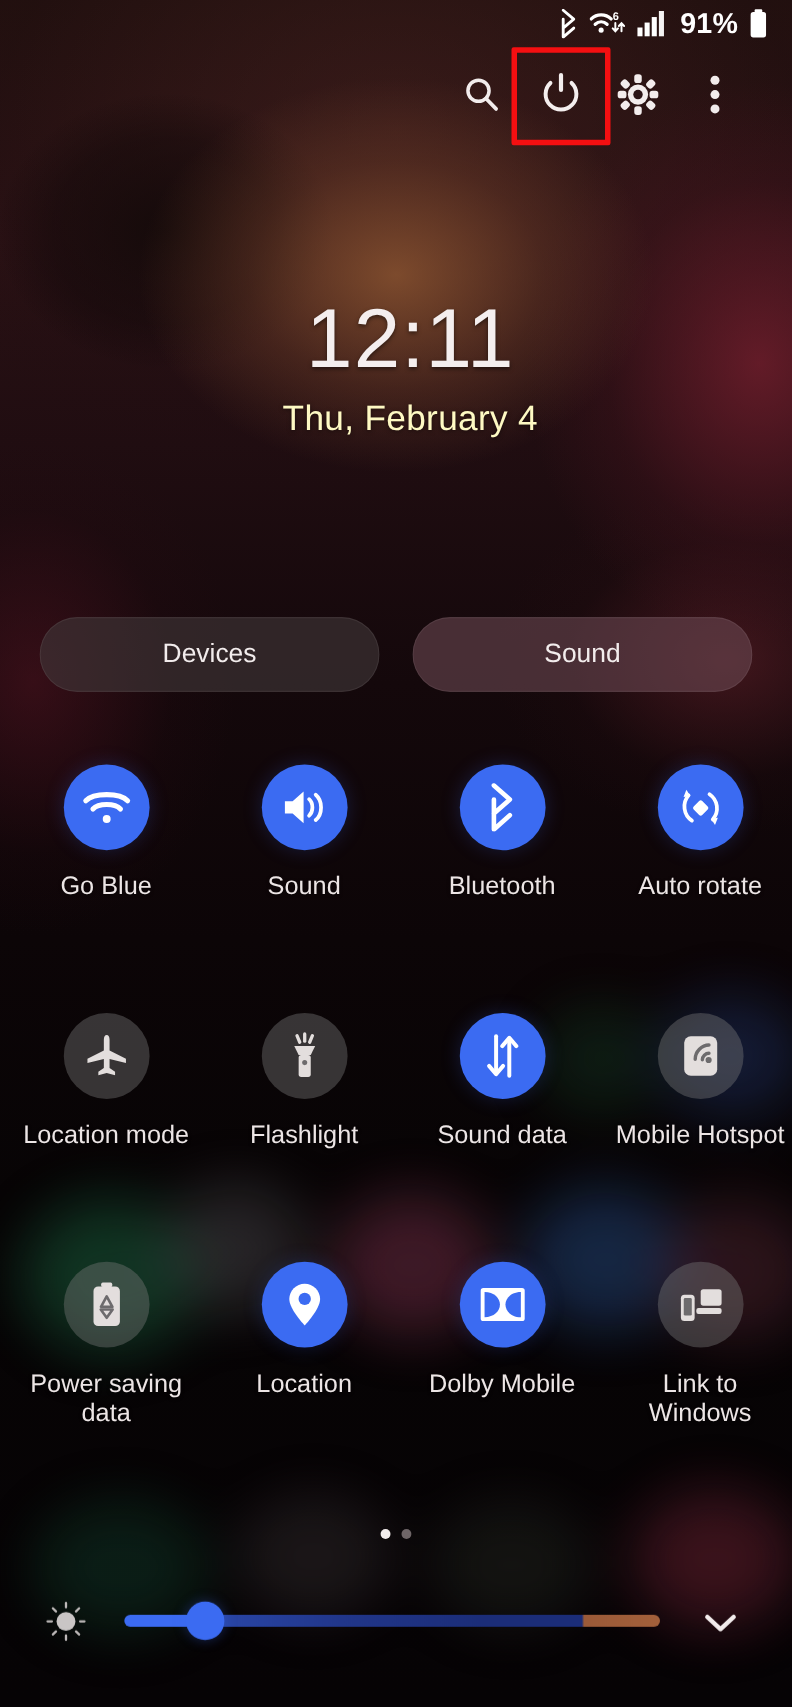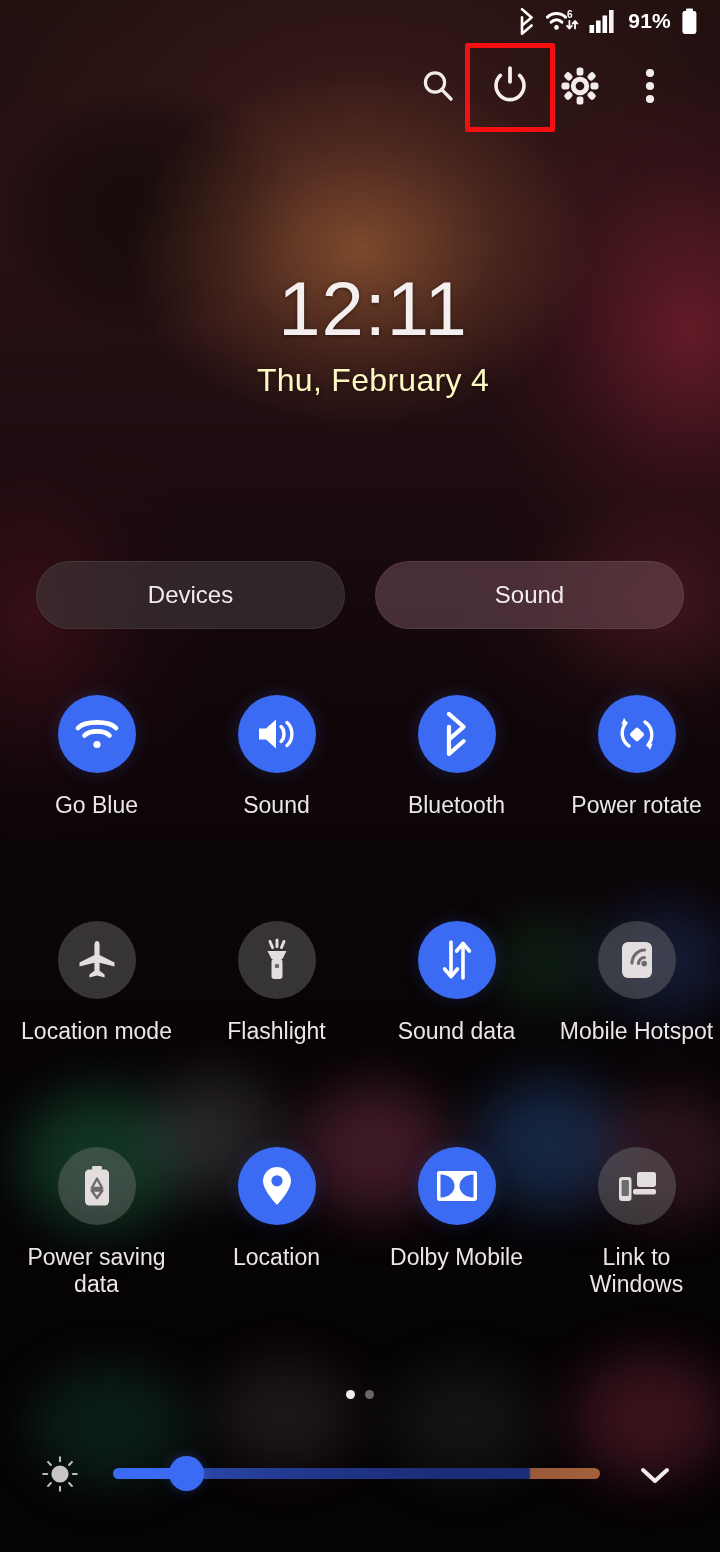--- a/index.html
+++ b/index.html
@@ -32,21 +32,21 @@
   #bokeh { position:absolute; inset:0; filter:blur(26px); opacity:.95; }
   .blob { position:absolute; border-radius:50%; }
   
   #statusbar {
     position:absolute; top:0; left:0; width:720px; height:42px;
     display:flex; align-items:center; justify-content:flex-end;
     padding-right:22px; gap:9px;
   }
   #statusbar .sb-icon { display:flex; align-items:center; }
   #battery-pct {
-    color:#fff; font-size:21px; font-weight:700; letter-spacing:.2px;
+    color:#fff; font-size:26px; font-weight:700; letter-spacing:.2px;
     margin-left:3px; margin-right:1px;
   }
   
   #actionbar {
     position:absolute; top:50px; left:0; width:720px; height:76px;
   }
   .act {
     position:absolute; top:0; width:76px; height:76px;
     display:flex; align-items:center; justify-content:center;
   }
@@ -296,21 +296,21 @@
       <div class="gcell">
         <div class="gicon on">
           <svg width="44" height="44" viewBox="0 0 44 44">
             <path d="M11 11 A15.5 15.5 0 0 0 14 34" fill="none" stroke="#fff" stroke-width="3.4" stroke-linecap="round"></path>
             <path d="M33 33 A15.5 15.5 0 0 0 30 10" fill="none" stroke="#fff" stroke-width="3.4" stroke-linecap="round"></path>
             <path d="M9 6 L12.5 11.6 L6.4 12.6 Z" fill="#fff"></path>
             <path d="M35 38 L31.5 32.4 L37.6 31.4 Z" fill="#fff"></path>
             <rect x="16.5" y="17" width="11" height="11" rx="2" transform="rotate(45 22 22.5)" fill="#fff"></rect>
           </svg>
         </div>
-        <div class="glabel">Power rotate</div>
+        <div class="glabel">Auto rotate</div>
       </div>
     </div>
 
     <div class="grow">
 
       <div class="gcell">
         <div class="gicon off">
           <svg width="42" height="42" viewBox="0 0 42 42">
             <path d="M21 2 C22.6 2 23.6 3.6 23.6 6.2 V16 L38.5 23.4 V27.4 L23.6 23.8 V31.8 L28.6 35.4 V38.6 L21 36.4 L13.4 38.6 V35.4 L18.4 31.8 V23.8 L3.5 27.4 V23.4 L18.4 16 V6.2 C18.4 3.6 19.4 2 21 2 Z" fill="#e3dedd"></path>
           </svg>

